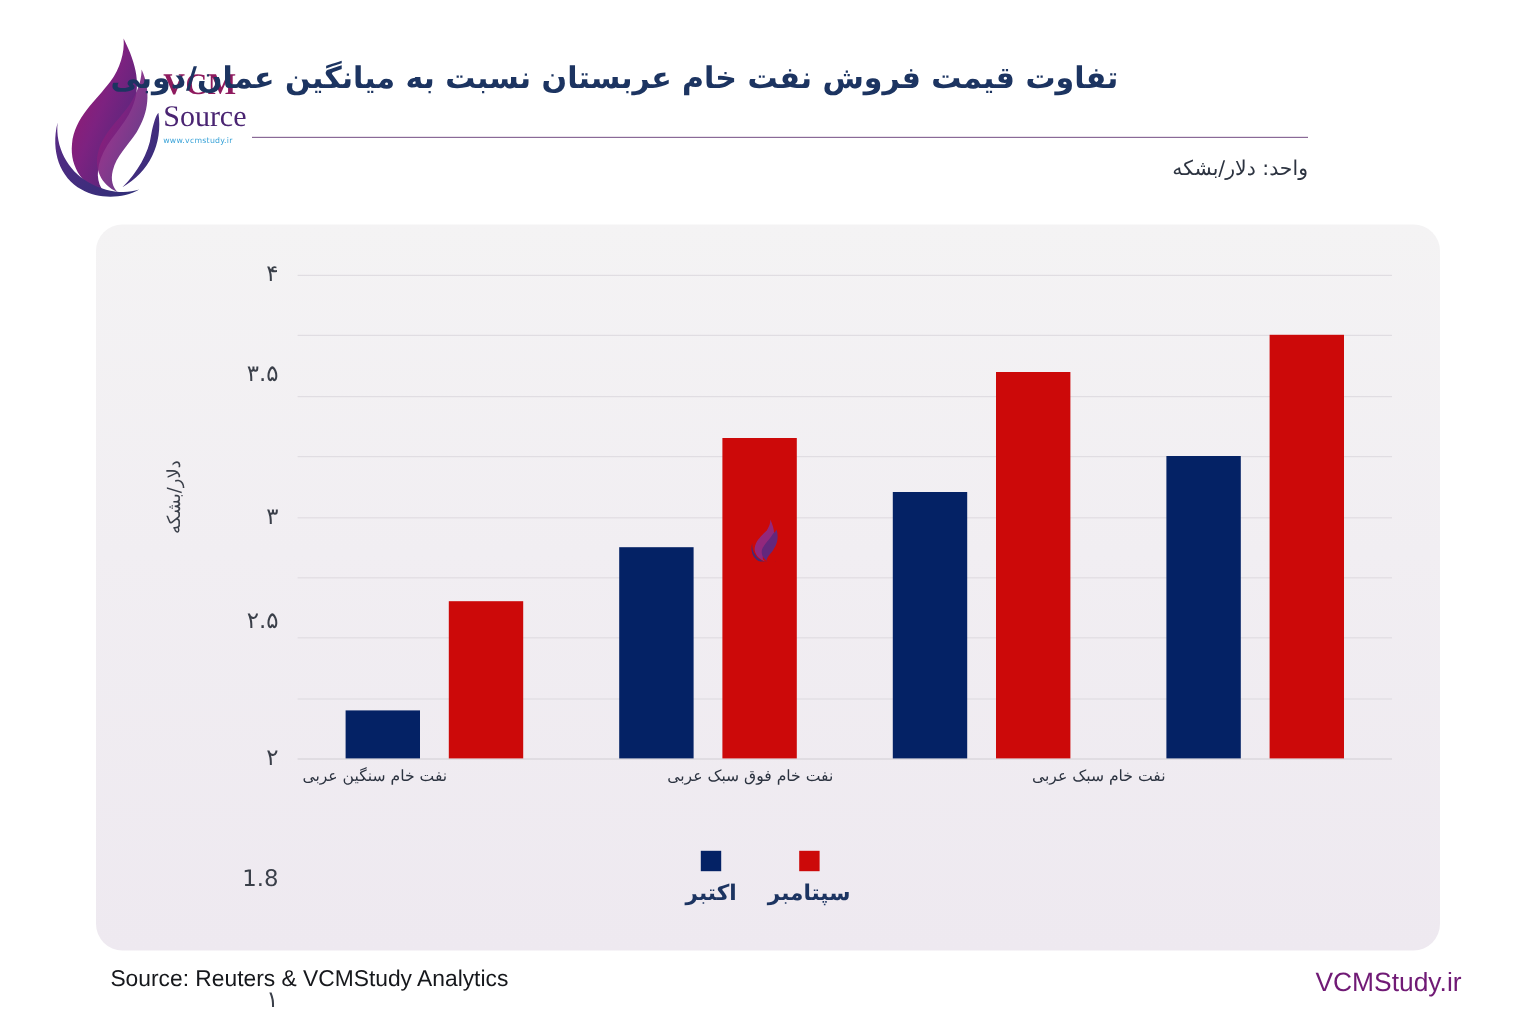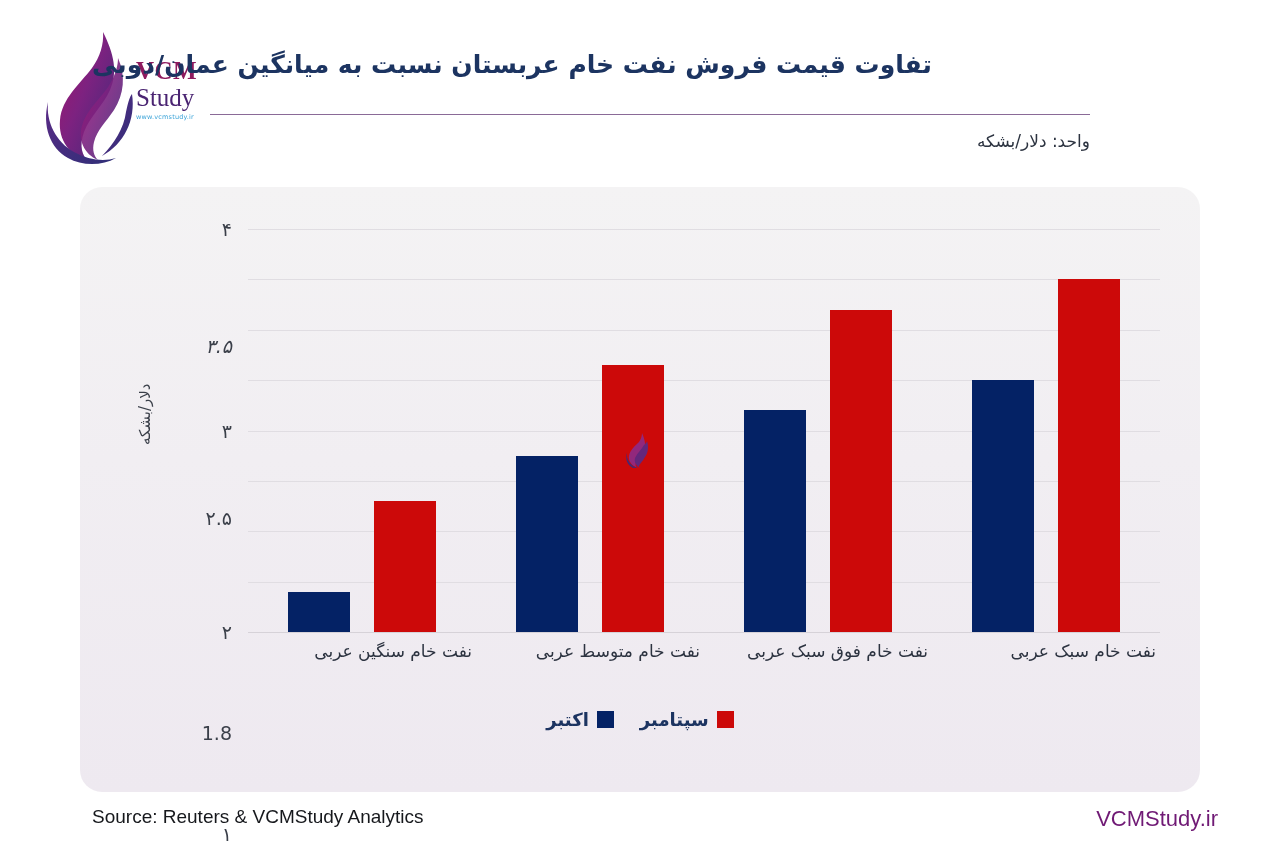--- a/index.html
+++ b/index.html
@@ -105,32 +105,32 @@
   }
   .bar.sep { background: #cc0909; }
   .bar.oct { background: #042265; }
 
   
   .xlabels {
     position: absolute; left: 168px; top: 452px; width: 912px;
     display: flex; flex-direction: row;
   }
   .xlabel {
-    flex: 1 1 0; text-align: right;
-    font-size: 17px; color: #2c3340; line-height: 1.45;
+    flex: 1 1 0; text-align: left;
+    font-size: 13px; color: #2c3340; line-height: 1.45;
     padding: 0 4px;
   }
 
   
   .legend {
     position: absolute; left: 0; right: 0; top: 522px;
     display: flex; flex-direction: row; justify-content: center;
     align-items: center; gap: 26px;
   }
-  .legend-item { display: flex; flex-direction: row; align-items: center; gap: 8px; }
+  .legend-item { display: flex; flex-direction: column; align-items: center; gap: 8px; }
   .legend-swatch { width: 17px; height: 17px; display: inline-block; }
   .legend-swatch.sep { background: #cc0909; }
   .legend-swatch.oct { background: #042265; }
   .legend-label { font-size: 18px; color: #1c3461; font-weight: 700; }
 
   
   .watermark {
     position: absolute; left: 545px; top: 245px;
     width: 28px; height: 36px; opacity: .92;
     pointer-events: none;
@@ -174,21 +174,21 @@
         <path d="M63 4 C74 26 78 44 70 62 C63 78 50 88 44 104 C39 118 42 128 49 134
                  C30 128 18 112 20 92 C22 70 40 56 52 40 C60 29 64 16 63 4 Z" fill="url(#flameGrad)"></path>
         <path d="M78 30 C86 48 84 66 74 82 C66 94 57 102 54 114 C52 122 54 128 58 132
                  C44 126 38 112 42 98 C47 80 64 68 71 54 C76 45 78 37 78 30 Z" fill="url(#flameGrad)" opacity="0.9"></path>
         <path d="M8 74 C6 94 16 114 34 124 C48 132 64 134 76 130
                  C62 138 42 138 28 130 C10 120 2 98 8 74 Z" fill="url(#swooshGrad)"></path>
         <path d="M92 66 C96 92 84 116 62 128 C74 116 84 100 86 84 C88 74 90 68 92 66 Z" fill="url(#swooshGrad)"></path>
       </svg>
       <div class="logo-text">
         <div class="logo-vcm">VCM</div>
-        <div class="logo-study">Study</div>
+        <div class="logo-study">Source</div>
         <div class="logo-url">www.vcmstudy.ir</div>
       </div>
     </div>
 
     <div class="title-block">
       <div class="chart-title">تفاوت قیمت فروش نفت خام عربستان نسبت به میانگین عمان/دوبی</div>
     </div>
     <div class="title-rule"></div>
     <div class="unit-note">واحد: دلار/بشکه</div>
   </div>
@@ -196,21 +196,21 @@
   <div class="panel">
 
     <div class="yaxis-title">دلار/بشکه</div>
 
     <div class="plot">
       <div id="gridlines">
           <div class="gridline" style="top: 0px;">
             <div class="ytick" style="top: 0px;">۴</div>
           </div>
           <div class="gridline" style="top: 50.375px;">
-            <div class="ytick" style="top: 67px; font-style: italic;">۳.۵</div>
+            <div class="ytick" style="top: 33px;">۳.۵</div>
           </div>
           <div class="gridline" style="top: 100.75px;">
             <div class="ytick" style="top: 100.75px;">۳</div>
           </div>
           <div class="gridline" style="top: 151.125px;">
             <div class="ytick" style="top: 138px;">۲.۵</div>
           </div>
           <div class="gridline" style="top: 201.5px;">
             <div class="ytick" style="top: 201.5px;">۲</div>
           </div>
@@ -247,21 +247,20 @@
       <path d="M17 1 C20 8 21 13 19 18 C17 23 13 26 11 30 C10 34 11 35 13 36
                C7 34 3 29 4 24 C5 18 10 14 14 10 C16 7 17 4 17 1 Z" fill="#8e2b86"></path>
       <path d="M22 9 C24 15 23 21 20 25 C18 29 15 31 14 34 C13 36 14 36 15 36
                C11 34 9 30 10 26 C12 21 17 17 19 13 C21 11 22 10 22 9 Z" fill="#5b2a86"></path>
       <path d="M2 20 C1 26 4 32 10 35 C14 37 19 37 22 36 C18 38 12 38 8 36 C2 33 0 27 2 20 Z" fill="#3d2a7a"></path>
     </svg>
 
     <div class="xlabels" id="x-labels">
         <div class="xlabel">نفت خام سبک عربی</div>
         <div class="xlabel">نفت خام فوق سبک عربی</div>
-        <div class="xlabel">نفت خام متوسط عربی</div>
         <div class="xlabel">نفت خام سنگین عربی</div>
       </div>
 
     <div class="legend" id="legend">
         <div class="legend-item">
           <span class="legend-swatch sep" style="background: rgb(204, 9, 9);"></span>
           <span class="legend-label">سپتامبر</span>
         </div>
         <div class="legend-item">
           <span class="legend-swatch oct" style="background: rgb(4, 34, 101);"></span>

